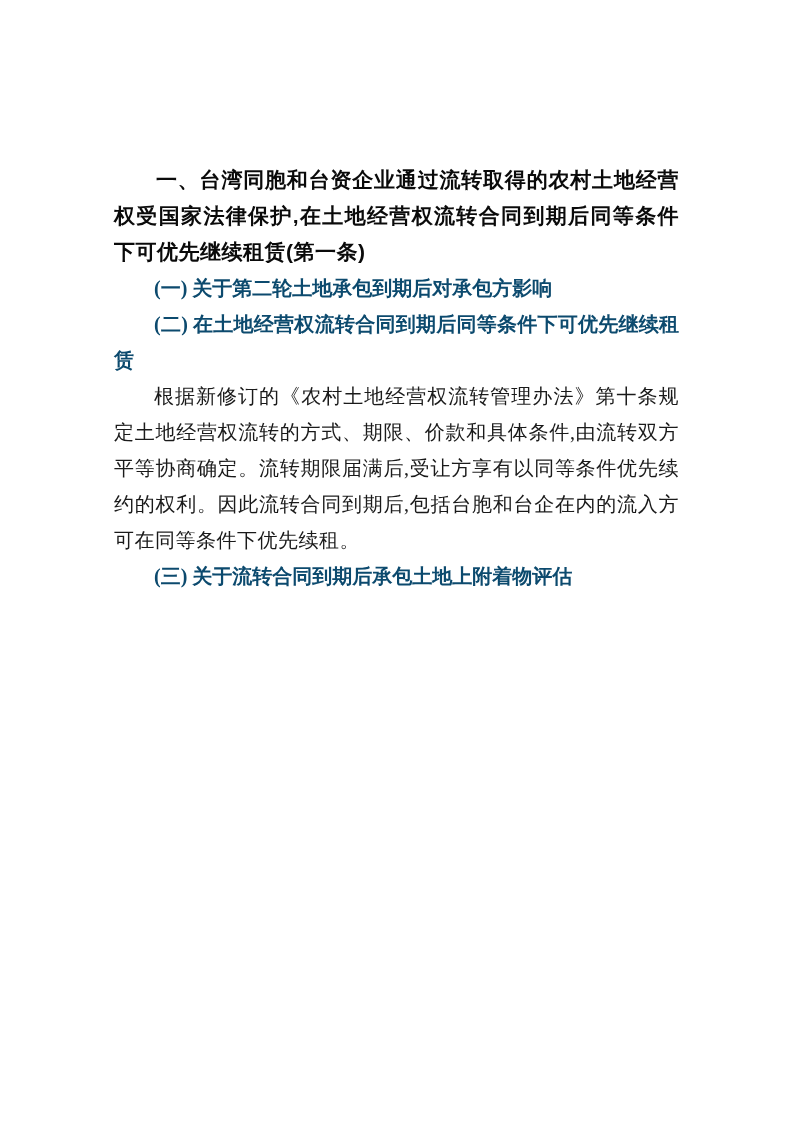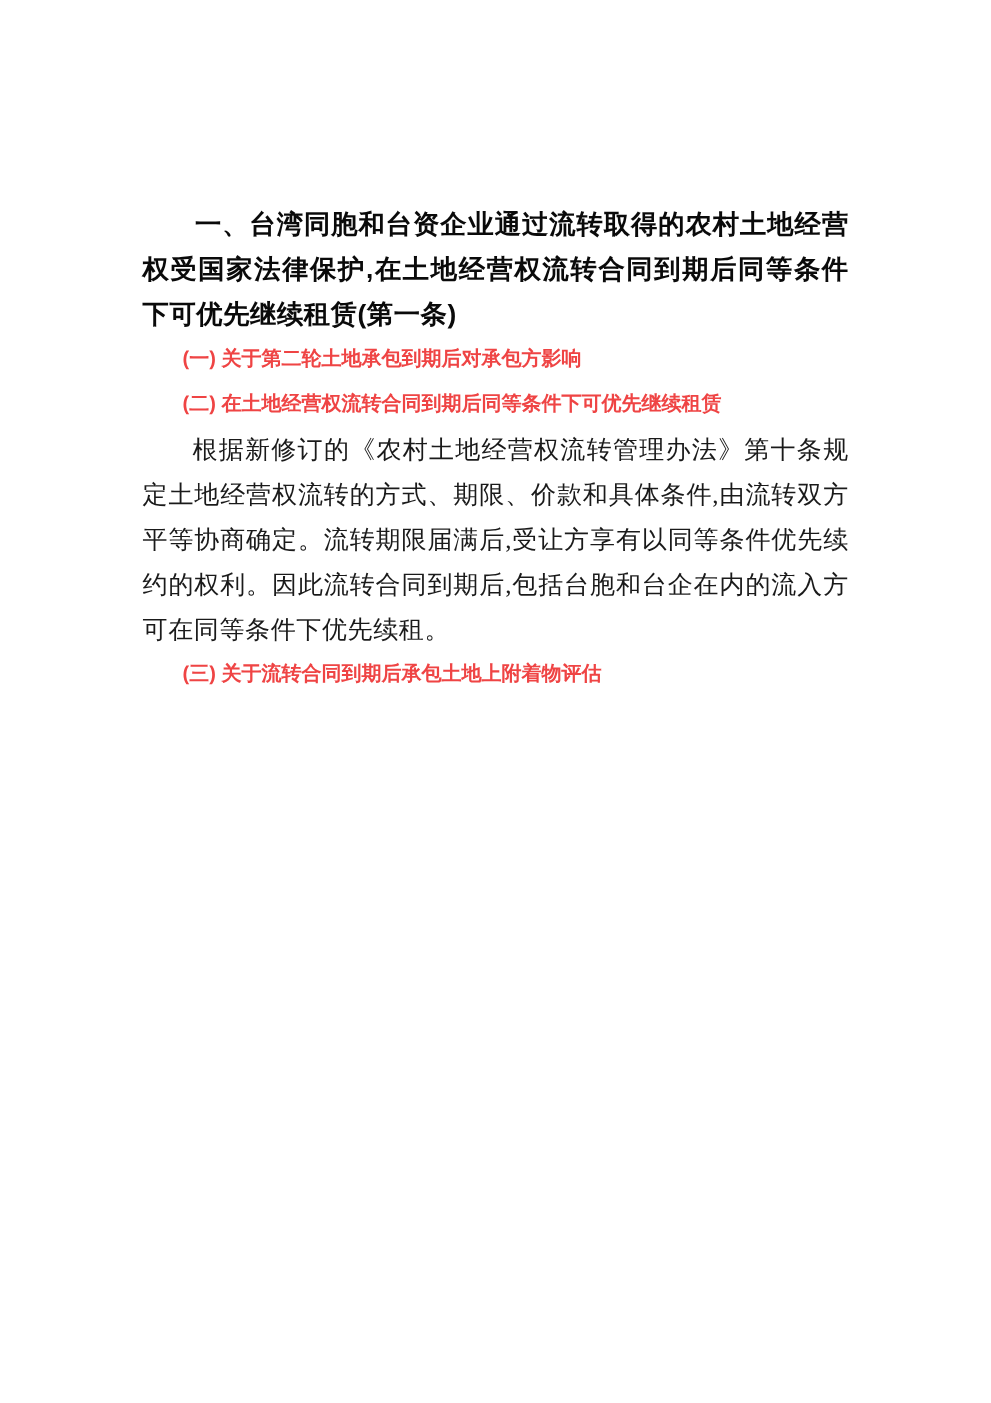--- a/index.html
+++ b/index.html
@@ -28,25 +28,25 @@
   }
   .main-heading {
     font-family: "Liberation Sans", sans-serif;
     font-weight: 700;
     font-size: 21px;
     text-indent: 2em;
     letter-spacing: 0.5px;
     color: #0a0a0a;
   }
   .sub-heading {
-    font-family: Liberation Sans, sans-serif;
+    font-family: Liberation Serif, serif;
     font-weight: 700;
-    font-size: 16px;
+    font-size: 20px;
     text-indent: 2em;
-    color: #ef4444;
+    color: #0c4a6e;
   }
   .para {
     font-family: "Liberation Serif", serif;
     font-size: 20px;
     text-indent: 2em;
     letter-spacing: 0.5px;
     color: #1a1a1a;
   }
   .page-footer {
     position: absolute;

